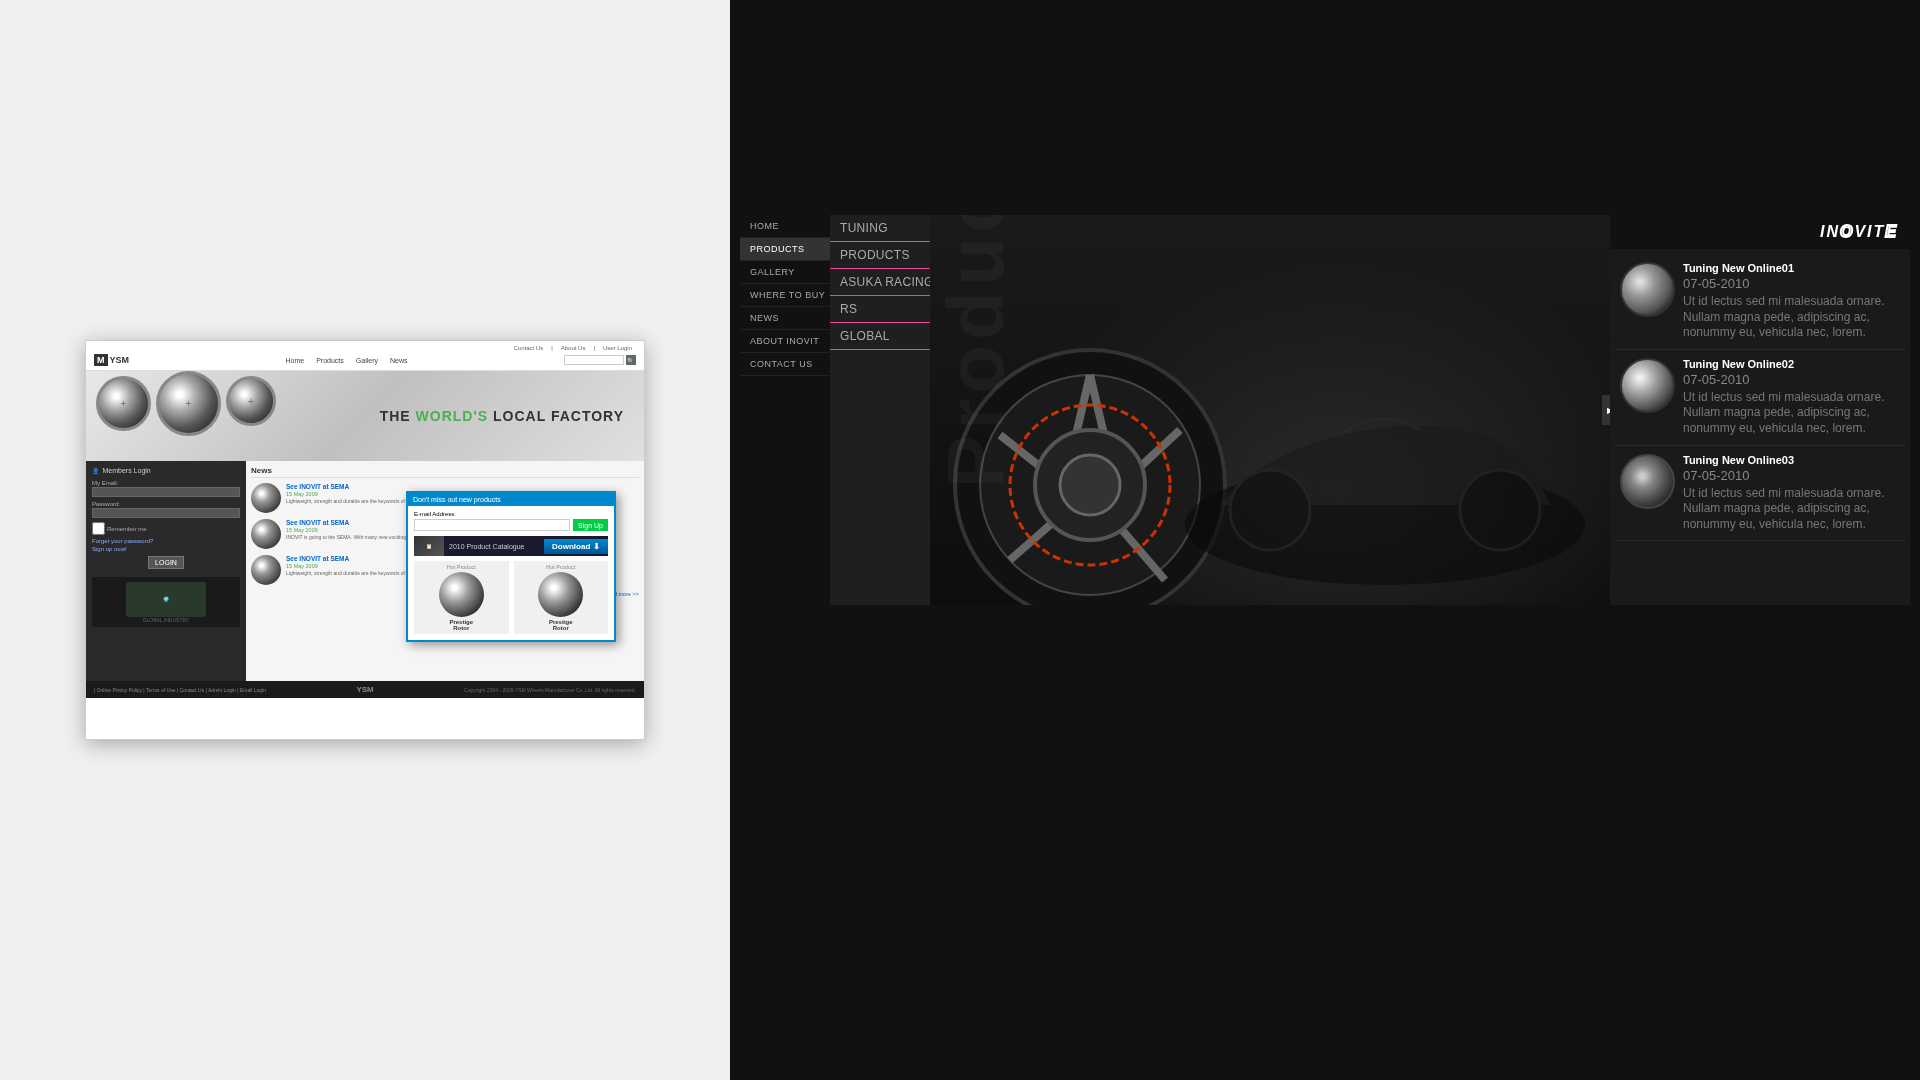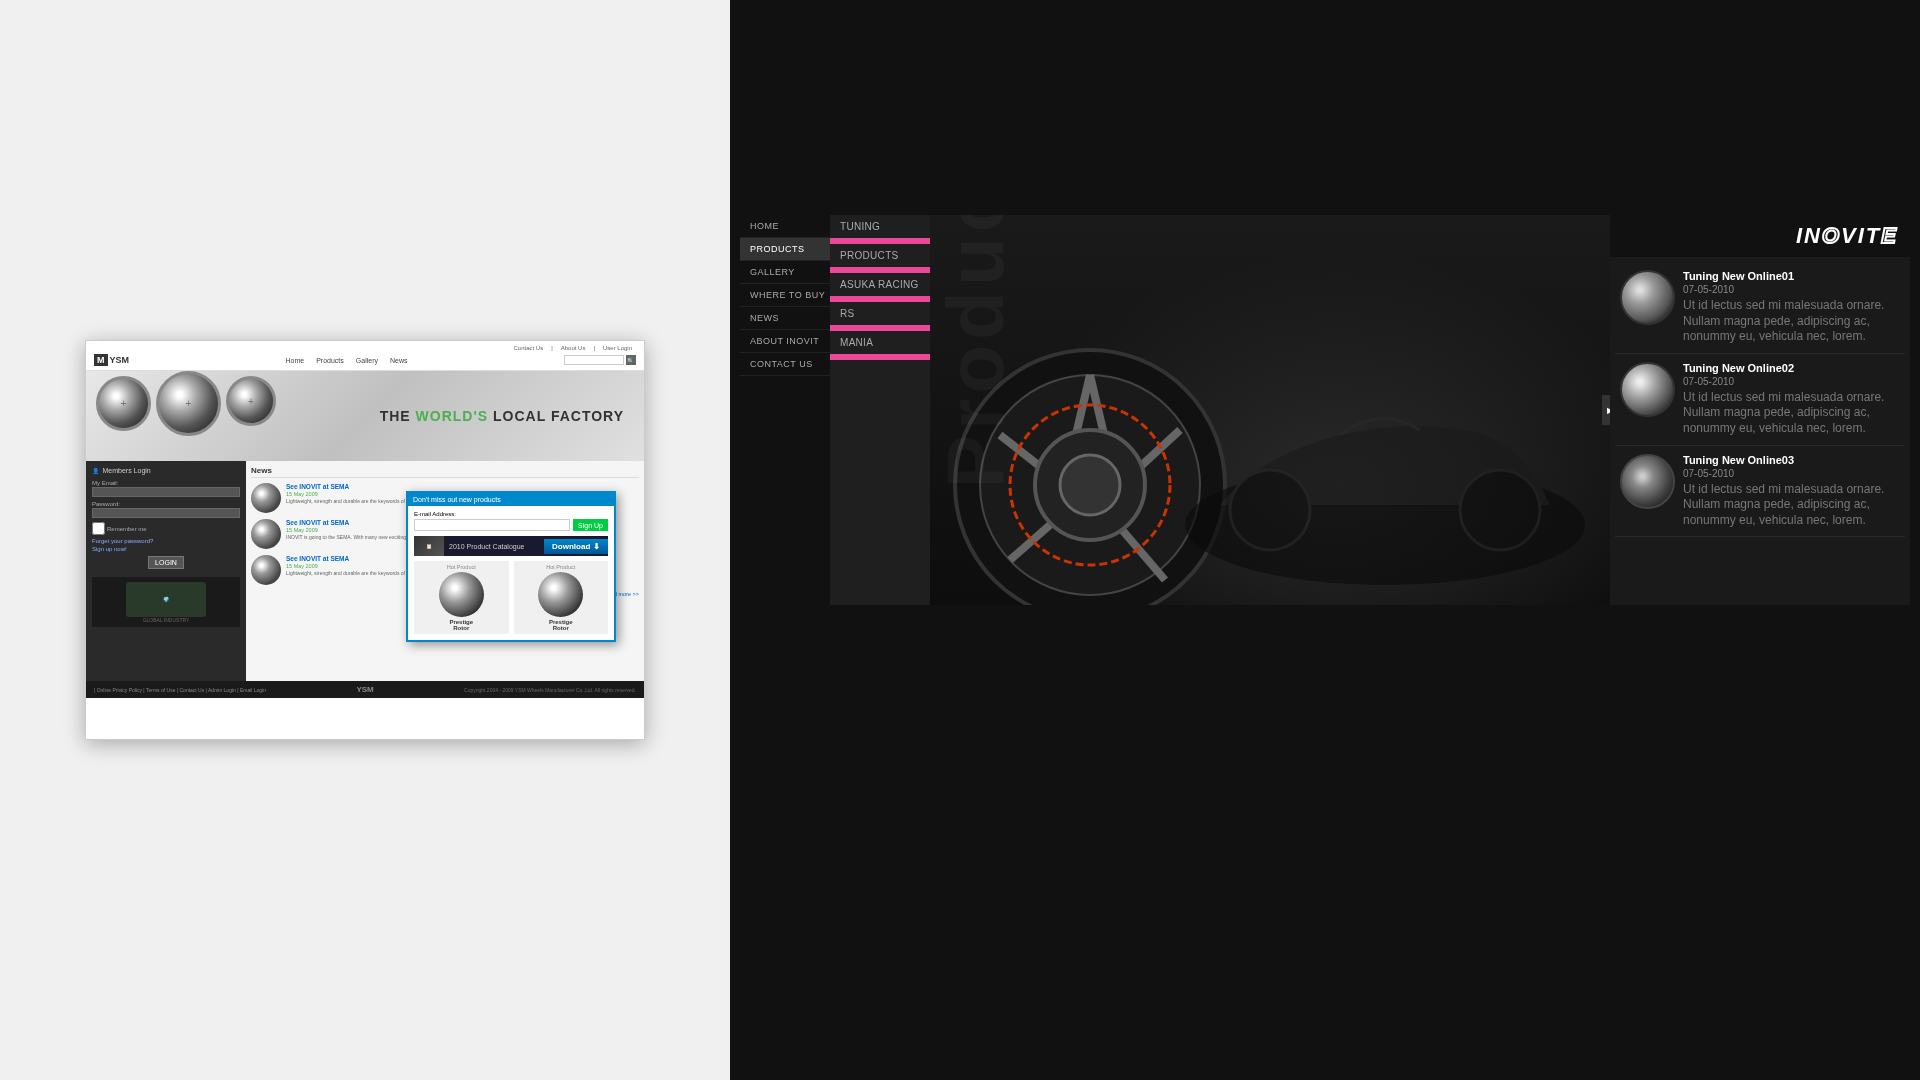--- a/index.html
+++ b/index.html
@@ -517,24 +517,24 @@
 
     
     .inovit-submenu {
       width: 100px;
       background: #1f1f1f;
       padding: 0;
     }
 
     .inovit-sub-item {
       padding: 6px 10px;
-      font-size: 10px;
+      font-size: 12px;
       color: #aaa;
       cursor: pointer;
-      border-bottom: 6px solid #ec4899;
+      border-bottom: 1px solid #ec4899;
       letter-spacing: 0.3px;
       white-space: nowrap;
     }
 
     
     .inovit-main-img {
       flex: 1;
       background: linear-gradient(135deg, #2a2a2a 0%, #1a1a1a 40%, #0a0a0a 100%);
       position: relative;
       overflow: hidden;
@@ -592,21 +592,21 @@
 
     .inovit-logo-bar {
       background: #111;
       padding: 8px 12px;
       display: flex;
       justify-content: flex-end;
       align-items: center;
     }
 
     .inovit-logo {
-      font-size: 22px;
+      font-size: 16px;
       font-weight: 900;
       color: #fff;
       letter-spacing: 2px;
       font-style: italic;
     }
 
     .inovit-logo .o-hollow {
       color: transparent;
       -webkit-text-stroke: 2px #fff;
     }
@@ -636,21 +636,21 @@
     .inovit-news-content {}
 
     .inovit-news-title {
       font-size: 11px;
       font-weight: bold;
       color: #fff;
       margin-bottom: 2px;
     }
 
     .inovit-news-date {
-      font-size: 10px;
+      font-size: 13px;
       color: #888;
       margin-bottom: 3px;
     }
 
     .inovit-news-desc {
       font-size: 12px;
       color: #777;
       line-height: 1.3;
     }
 
@@ -832,21 +832,21 @@
       <div class="inovit-nav-item">NEWS</div>
       <div class="inovit-nav-item">ABOUT INOVIT</div>
       <div class="inovit-nav-item">CONTACT US</div>
     </div>
 
     <div class="inovit-submenu">
       <div class="inovit-sub-item">TUNING</div>
       <div class="inovit-sub-item">PRODUCTS</div>
       <div class="inovit-sub-item">ASUKA RACING</div>
       <div class="inovit-sub-item">RS</div>
-      <div class="inovit-sub-item">MANIA</div>
+      <div class="inovit-sub-item">GLOBAL</div>
     </div>
 
     <div class="inovit-main-img">
 
       <div class="car-bg">
 
         <svg class="big-wheel" viewBox="0 0 280 280" xmlns="http://www.w3.org/2000/svg">
           <circle cx="140" cy="140" r="135" fill="#111" stroke="#333" stroke-width="4"></circle>
           <circle cx="140" cy="140" r="110" fill="#1a1a1a" stroke="#444" stroke-width="2"></circle>
 

